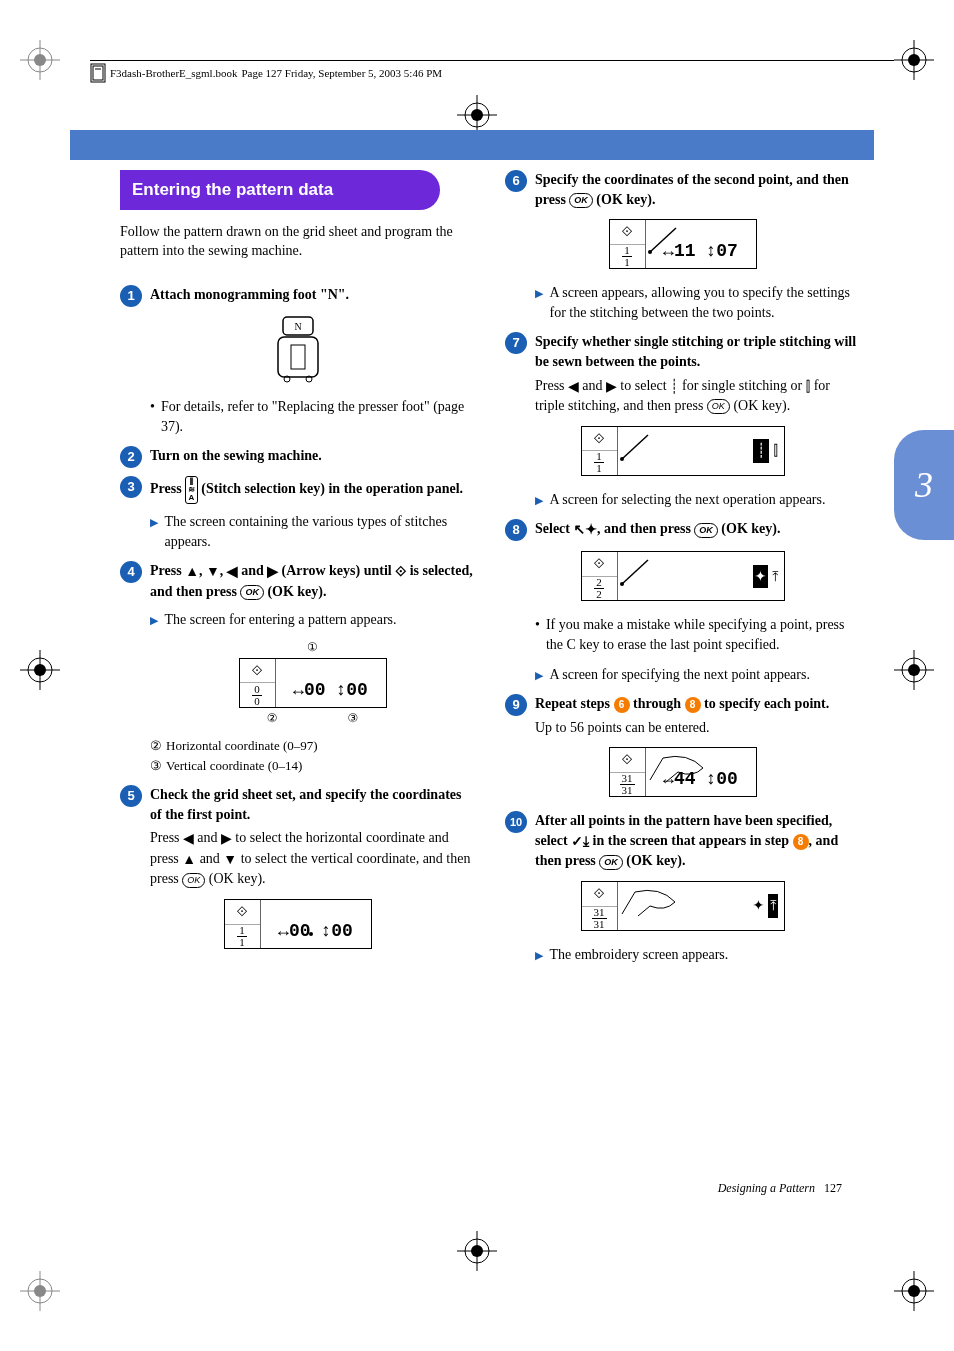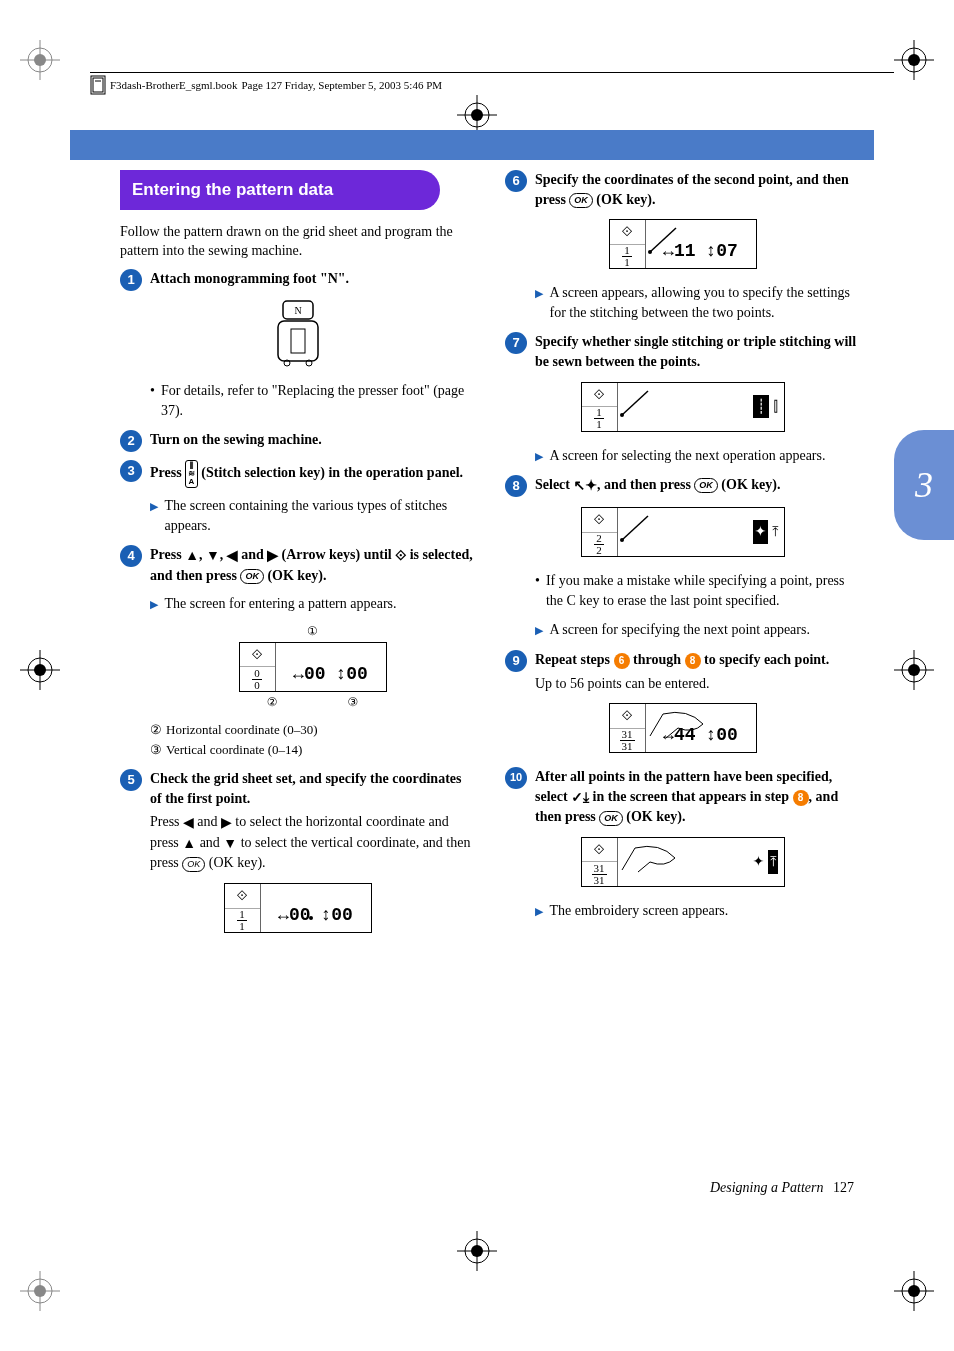--- a/index.html
+++ b/index.html
@@ -19,21 +19,21 @@
   .reg-tl { top: 40px; left: 20px; }
   .reg-tr { top: 40px; right: 20px; }
   .reg-ml { top: 650px; left: 20px; }
   .reg-mr { top: 650px; right: 20px; }
   .reg-bl { bottom: 40px; left: 20px; }
   .reg-br { bottom: 40px; right: 20px; }
   .reg-cb { bottom: 80px; left: 50%; transform: translateX(-50%); }
   .reg-ct { top: 95px; left: 50%; transform: translateX(-50%); }
   .header-line {
     position: absolute;
-    top: 72px;
+    top: 60px;
     left: 90px;
     right: 60px;
     border-top: 1px solid #000;
     font-size: 11px;
     padding-top: 2px;
     display: flex;
     align-items: center;
     gap: 4px;
   }
   .header-icon {
@@ -79,21 +79,21 @@
     color: #fff;
     font-weight: bold;
     font-size: 17px;
     padding: 8px 12px;
     border-radius: 0 20px 20px 0;
     margin-bottom: 12px;
     position: relative;
     width: 320px;
     font-family: Arial, sans-serif;
   }
-  .intro { margin-bottom: 8px; }
+  .intro { margin-bottom: 24px; }
   .step {
     display: flex;
     align-items: flex-start;
     gap: 8px;
     margin-bottom: 8px;
   }
   .step-num {
     width: 22px;
     height: 22px;
     border-radius: 50%;
@@ -186,23 +186,23 @@
     margin-left: 30px;
     margin-bottom: 2px;
   }
   .annot .circnum {
     display: inline-block;
     width: 16px;
   }
   .footer-text {
     position: absolute;
     bottom: 155px;
-    right: 100px;
+    right: 112px;
     font-style: italic;
-    font-size: 14px;
+    font-size: 12px;
   }
   .footer-text .pnum { font-style: normal; margin-left: 6px; }
   .key-icon {
     display: inline-block;
     border: 1px solid #000;
     border-radius: 10px;
     font-size: 9px;
     padding: 0 4px;
     vertical-align: middle;
     line-height: 13px;
@@ -375,21 +375,21 @@
         <div class="lcd-mid">
             <span>↔00</span> 
             <span>↕00</span>
           </div>
       </div>
       <div style="font-size:12px;margin-top:2px;display:flex;gap:70px;">
           <span>②</span>
           <span>③</span>
         </div>
     </div>
-    <div class="annot"><span class="circnum">②</span><span>Horizontal coordinate (0–30)</span></div>
+    <div class="annot"><span class="circnum">②</span><span>Horizontal coordinate (0–97)</span></div>
     <div class="annot" style="margin-bottom:10px;"><span class="circnum">③</span><span>Vertical coordinate (0–14)</span></div>
 
     <div class="step">
       <div class="step-num">5</div>
       <div class="step-body">
         <div class="step-title">Check the grid sheet set, and specify the coordinates of the first point.</div>
         <div class="step-text">
           <span>Press </span><span class="small-icon">◀</span><span> and </span><span class="small-icon">▶</span><span> to select the horizontal coordinate and press </span><span class="small-icon">▲</span><span> and </span><span class="small-icon">▼</span><span> to select the vertical coordinate, and then press </span><span class="key-icon">OK</span><span> (OK key).</span>
         </div>
       </div>
@@ -446,20 +446,23 @@
     </div>
     <div class="indent-item">
         <span class="tri">▶</span>
         <span>A screen appears, allowing you to specify the settings for the stitching between the two points.</span>
       </div>
 
     <div class="step">
       <div class="step-num">7</div>
       <div class="step-body">
         <div class="step-title">Specify whether single stitching or triple stitching will be sewn between the points.</div>
+        <div class="step-text">
+          <span>Press </span><span class="small-icon">◀</span><span> and </span><span class="small-icon">▶</span><span> to select </span><span class="small-icon">┊</span><span> for single stitching or </span><span class="small-icon">⫿</span><span> for triple stitching, and then press </span><span class="key-icon">OK</span><span> (OK key).</span>
+        </div>
       </div>
     </div>
     <div class="lcd-block">
       <div class="lcd">
         <div class="lcd-left">
             <div class="lcd-left-top">⟐</div>
             <div class="lcd-left-bot">
               <span class="frac">
                 <span class="top">1</span>
                 <span class="bot">1</span>

